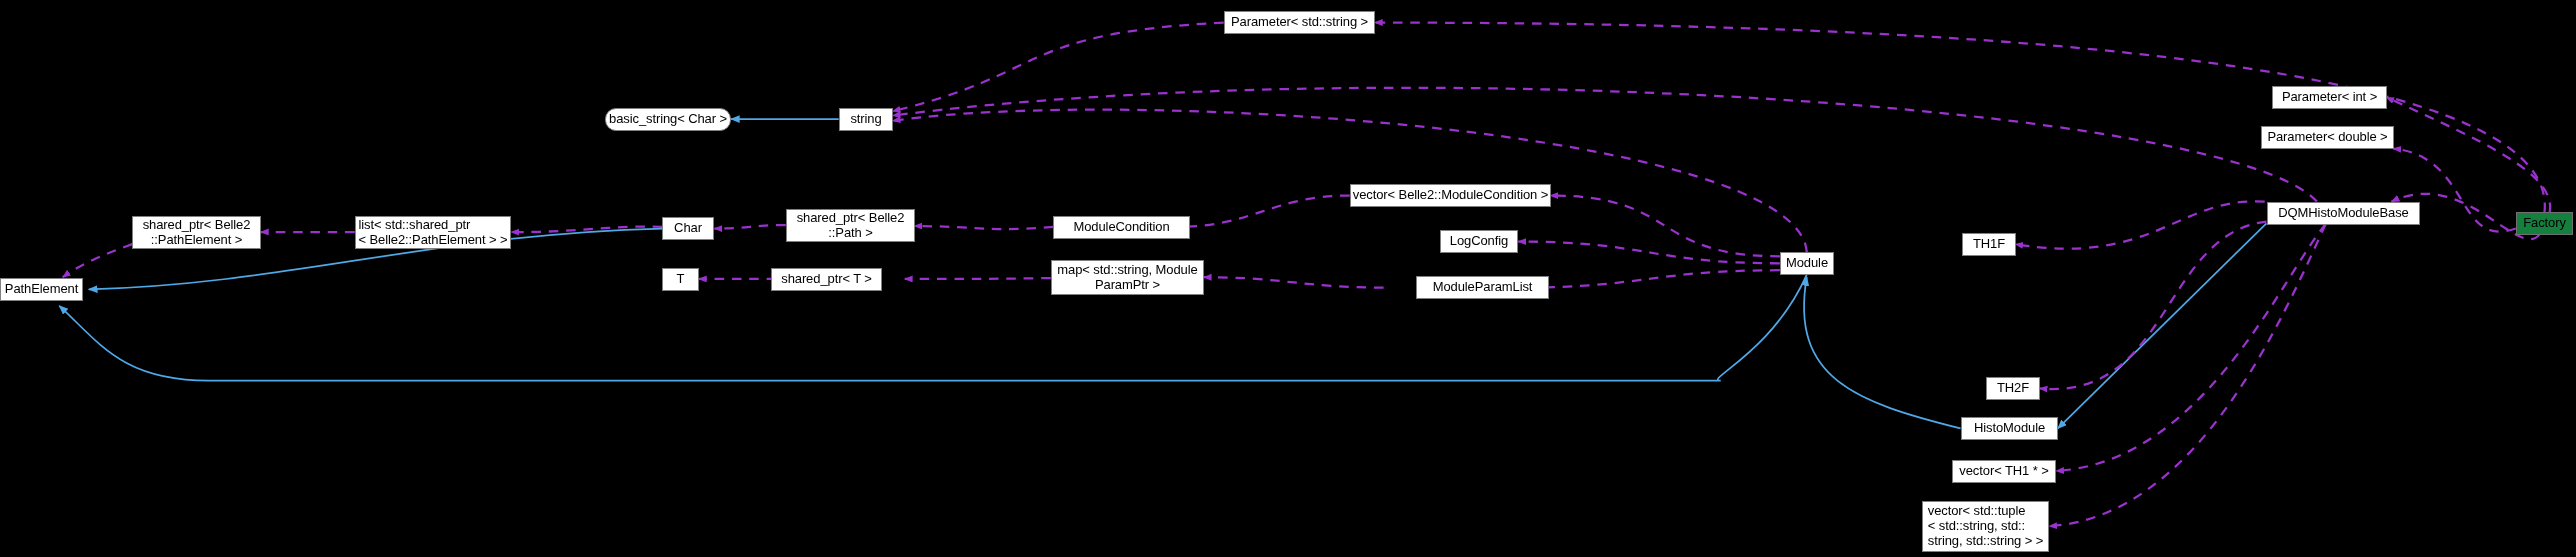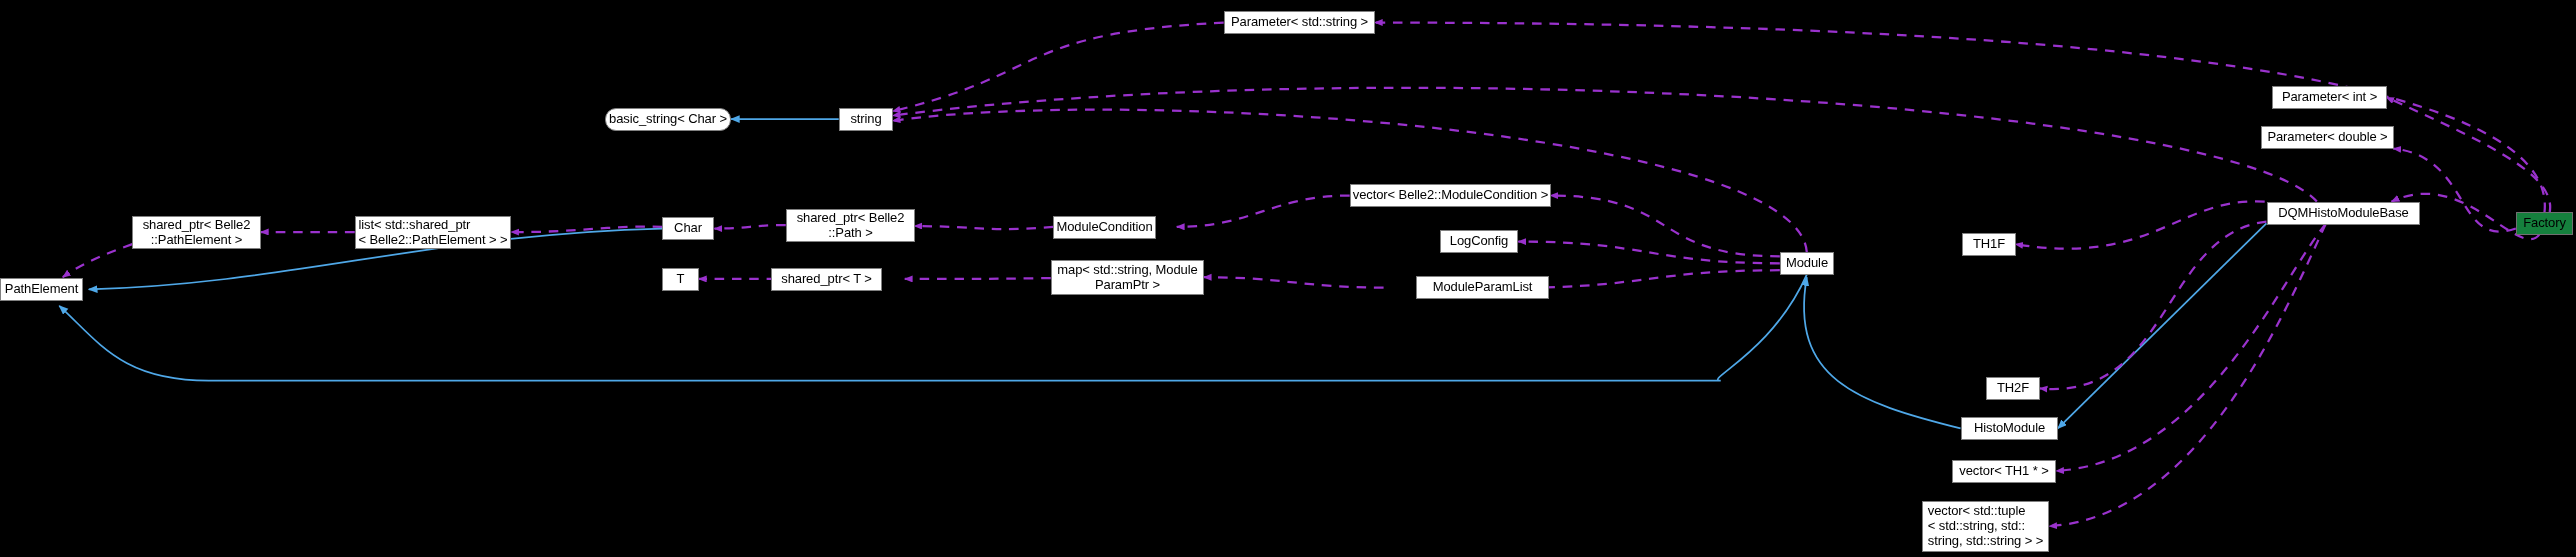--- a/index.html
+++ b/index.html
@@ -100,21 +100,21 @@
 ::PathElement &gt;</span></div>
       <div class="node lft" style="left: 355px; top: 216px; width: 156px; height: 33px;"><span class="lbl">list&lt; std::shared_ptr
 &lt; Belle2::PathElement &gt; &gt;</span></div>
       <div class="node" style="left: 605px; top: 108px; width: 126px; height: 22.6px; border-radius: 11px;"><span class="lbl">basic_string&lt; Char &gt;</span></div>
       <div class="node" style="left: 839px; top: 108px; width: 54px; height: 22.6px;"><span class="lbl">string</span></div>
       <div class="node" style="left: 662px; top: 217px; width: 52px; height: 22.6px;"><span class="lbl">Char</span></div>
       <div class="node" style="left: 662px; top: 268px; width: 37px; height: 22.6px;"><span class="lbl">T</span></div>
       <div class="node" style="left: 786px; top: 209px; width: 129px; height: 33px;"><span class="lbl">shared_ptr&lt; Belle2
 ::Path &gt;</span></div>
       <div class="node" style="left: 771px; top: 268px; width: 111px; height: 22.6px;"><span class="lbl">shared_ptr&lt; T &gt;</span></div>
-      <div class="node" style="left: 1053px; top: 216px; width: 103px; height: 22.6px;"><span class="lbl">ModuleCondition</span></div>
+      <div class="node" style="left: 1053px; top: 216px; width: 137px; height: 22.6px;"><span class="lbl">ModuleCondition</span></div>
       <div class="node" style="left: 1051px; top: 260px; width: 153px; height: 35px;"><span class="lbl">map&lt; std::string, Module
 ParamPtr &gt;</span></div>
       <div class="node" style="left: 1350px; top: 184px; width: 201px; height: 22.6px;"><span class="lbl">vector&lt; Belle2::ModuleCondition &gt;</span></div>
       <div class="node" style="left: 1440px; top: 230px; width: 78px; height: 22.6px;"><span class="lbl">LogConfig</span></div>
       <div class="node" style="left: 1384px; top: 276px; width: 133px; height: 22.6px; margin-left: 32px;"><span class="lbl">ModuleParamList</span></div>
       <div class="node" style="left: 1780px; top: 252px; width: 54px; height: 22.6px;"><span class="lbl">Module</span></div>
       <div class="node" style="left: 1224px; top: 11.3px; width: 151px; height: 22.6px;"><span class="lbl">Parameter&lt; std::string &gt;</span></div>
       <div class="node" style="left: 2272px; top: 86px; width: 115px; height: 22.6px;"><span class="lbl">Parameter&lt; int &gt;</span></div>
       <div class="node" style="left: 2261px; top: 126px; width: 133px; height: 22.6px;"><span class="lbl">Parameter&lt; double &gt;</span></div>
       <div class="node" style="left: 1962px; top: 233px; width: 54px; height: 22.6px;"><span class="lbl">TH1F</span></div>

